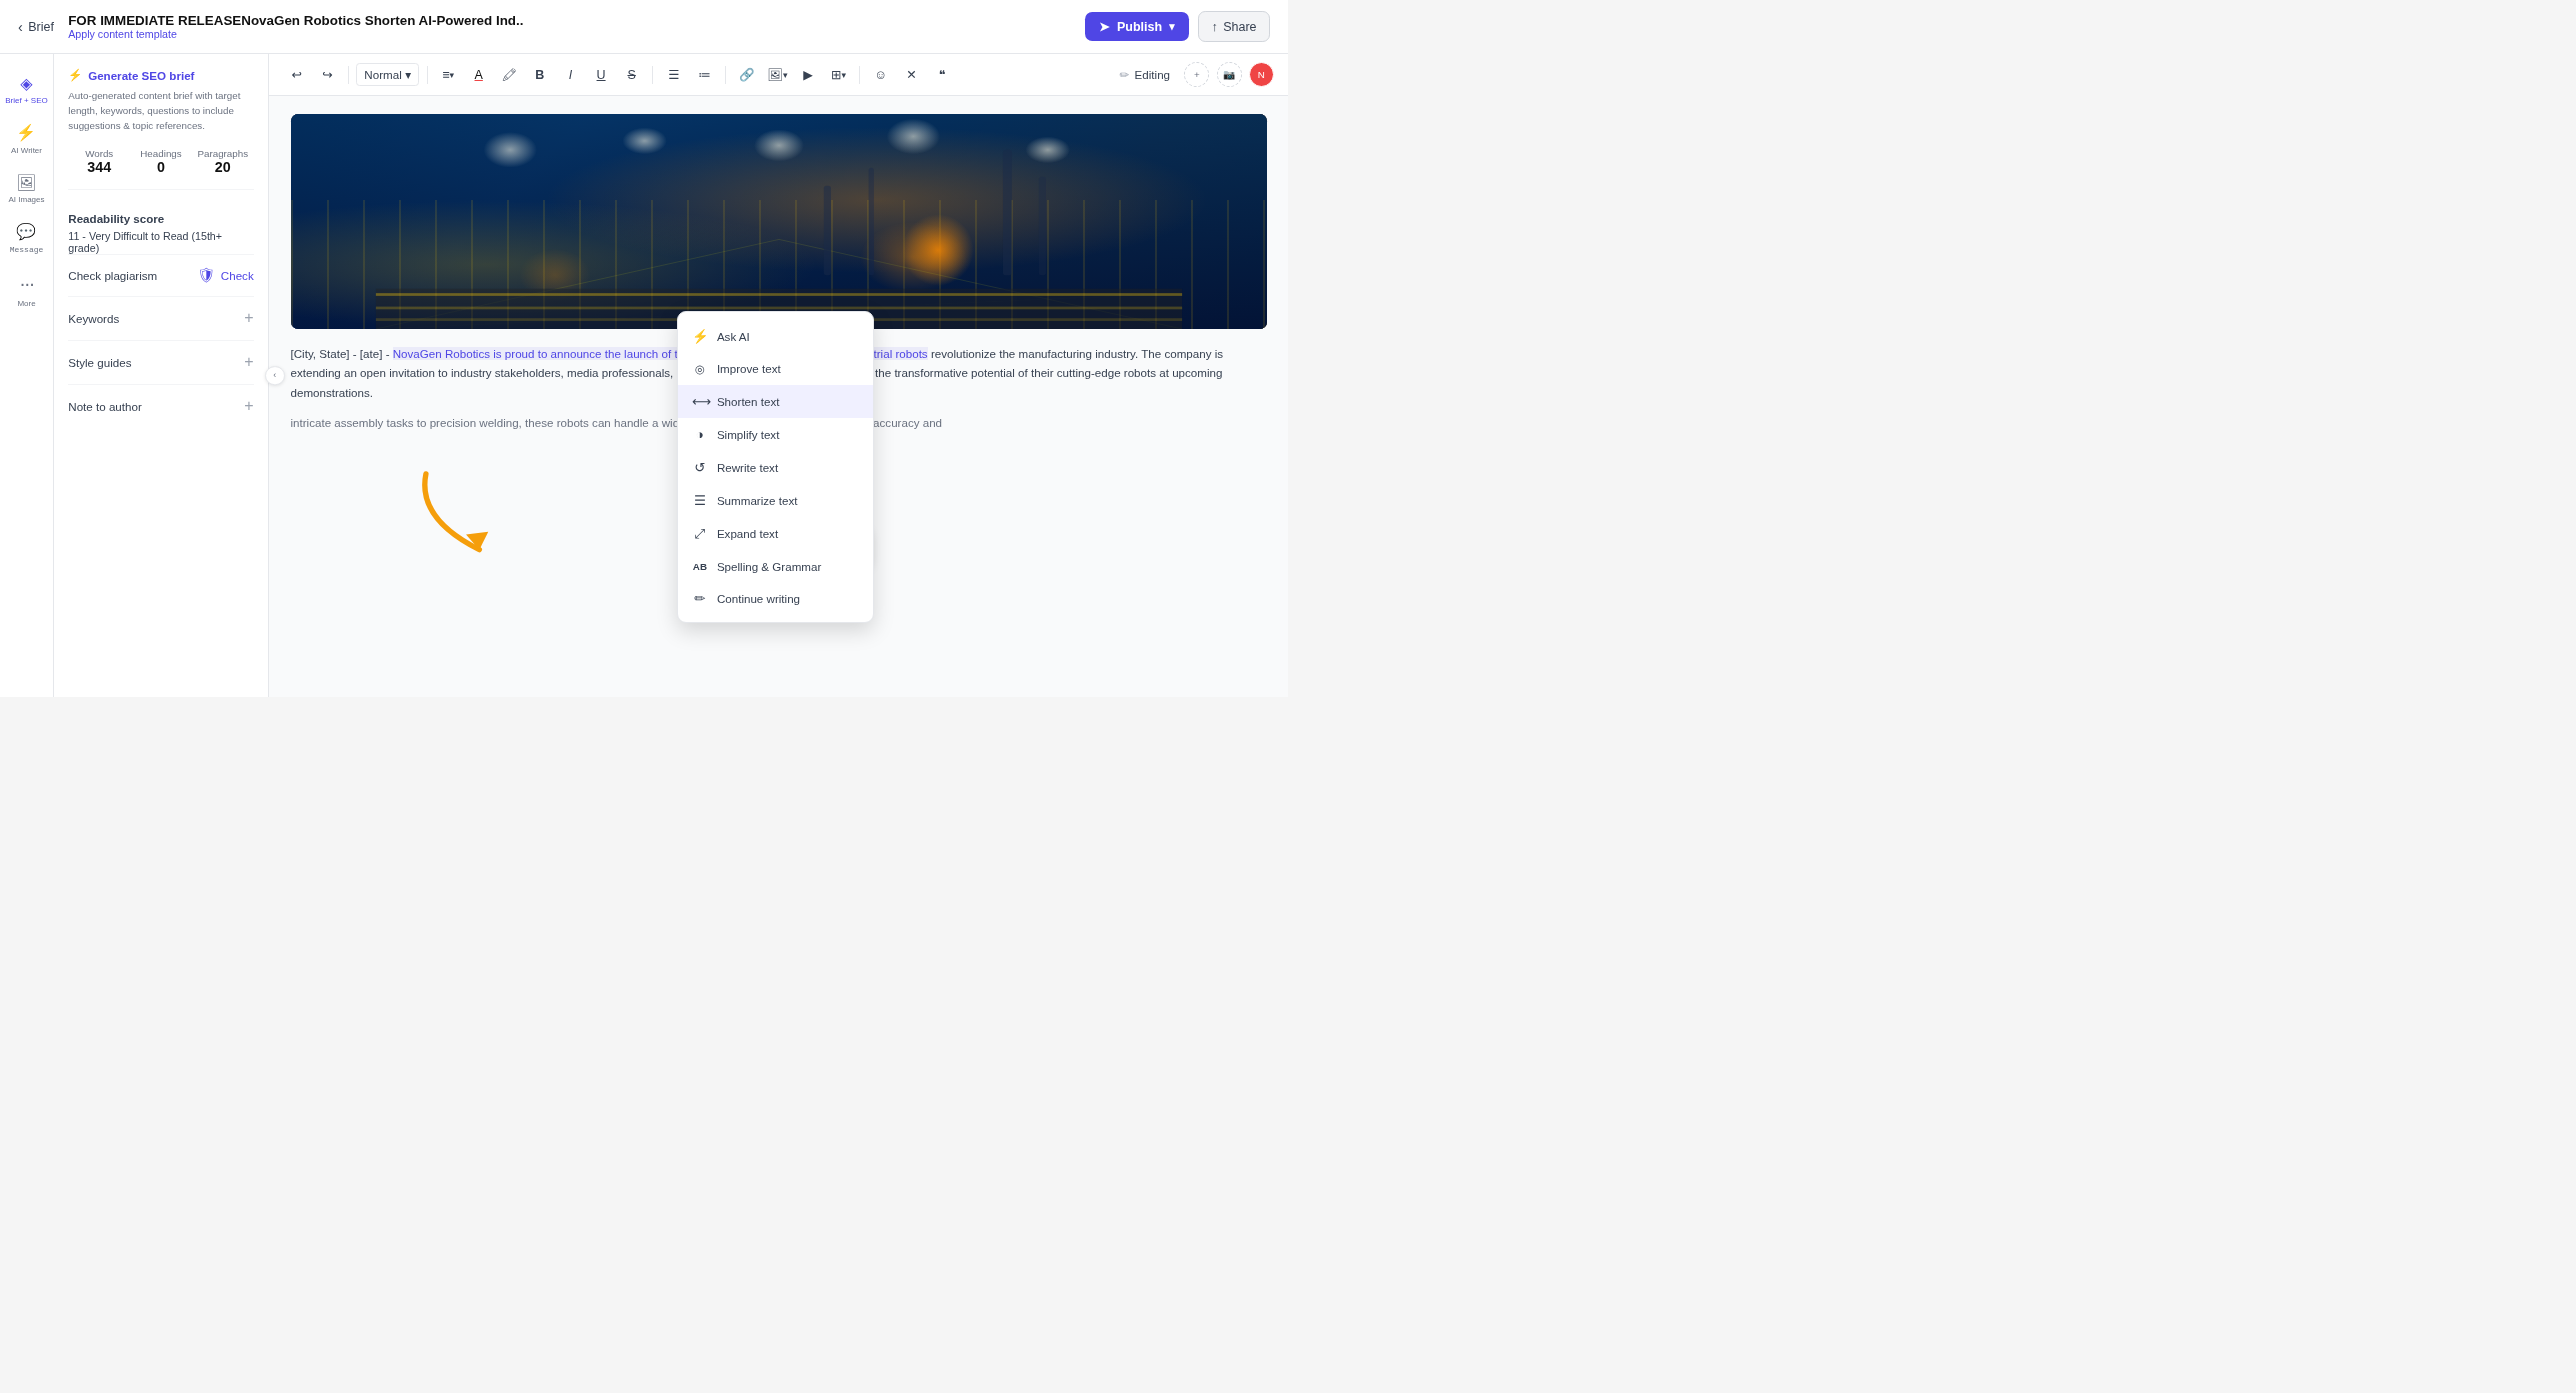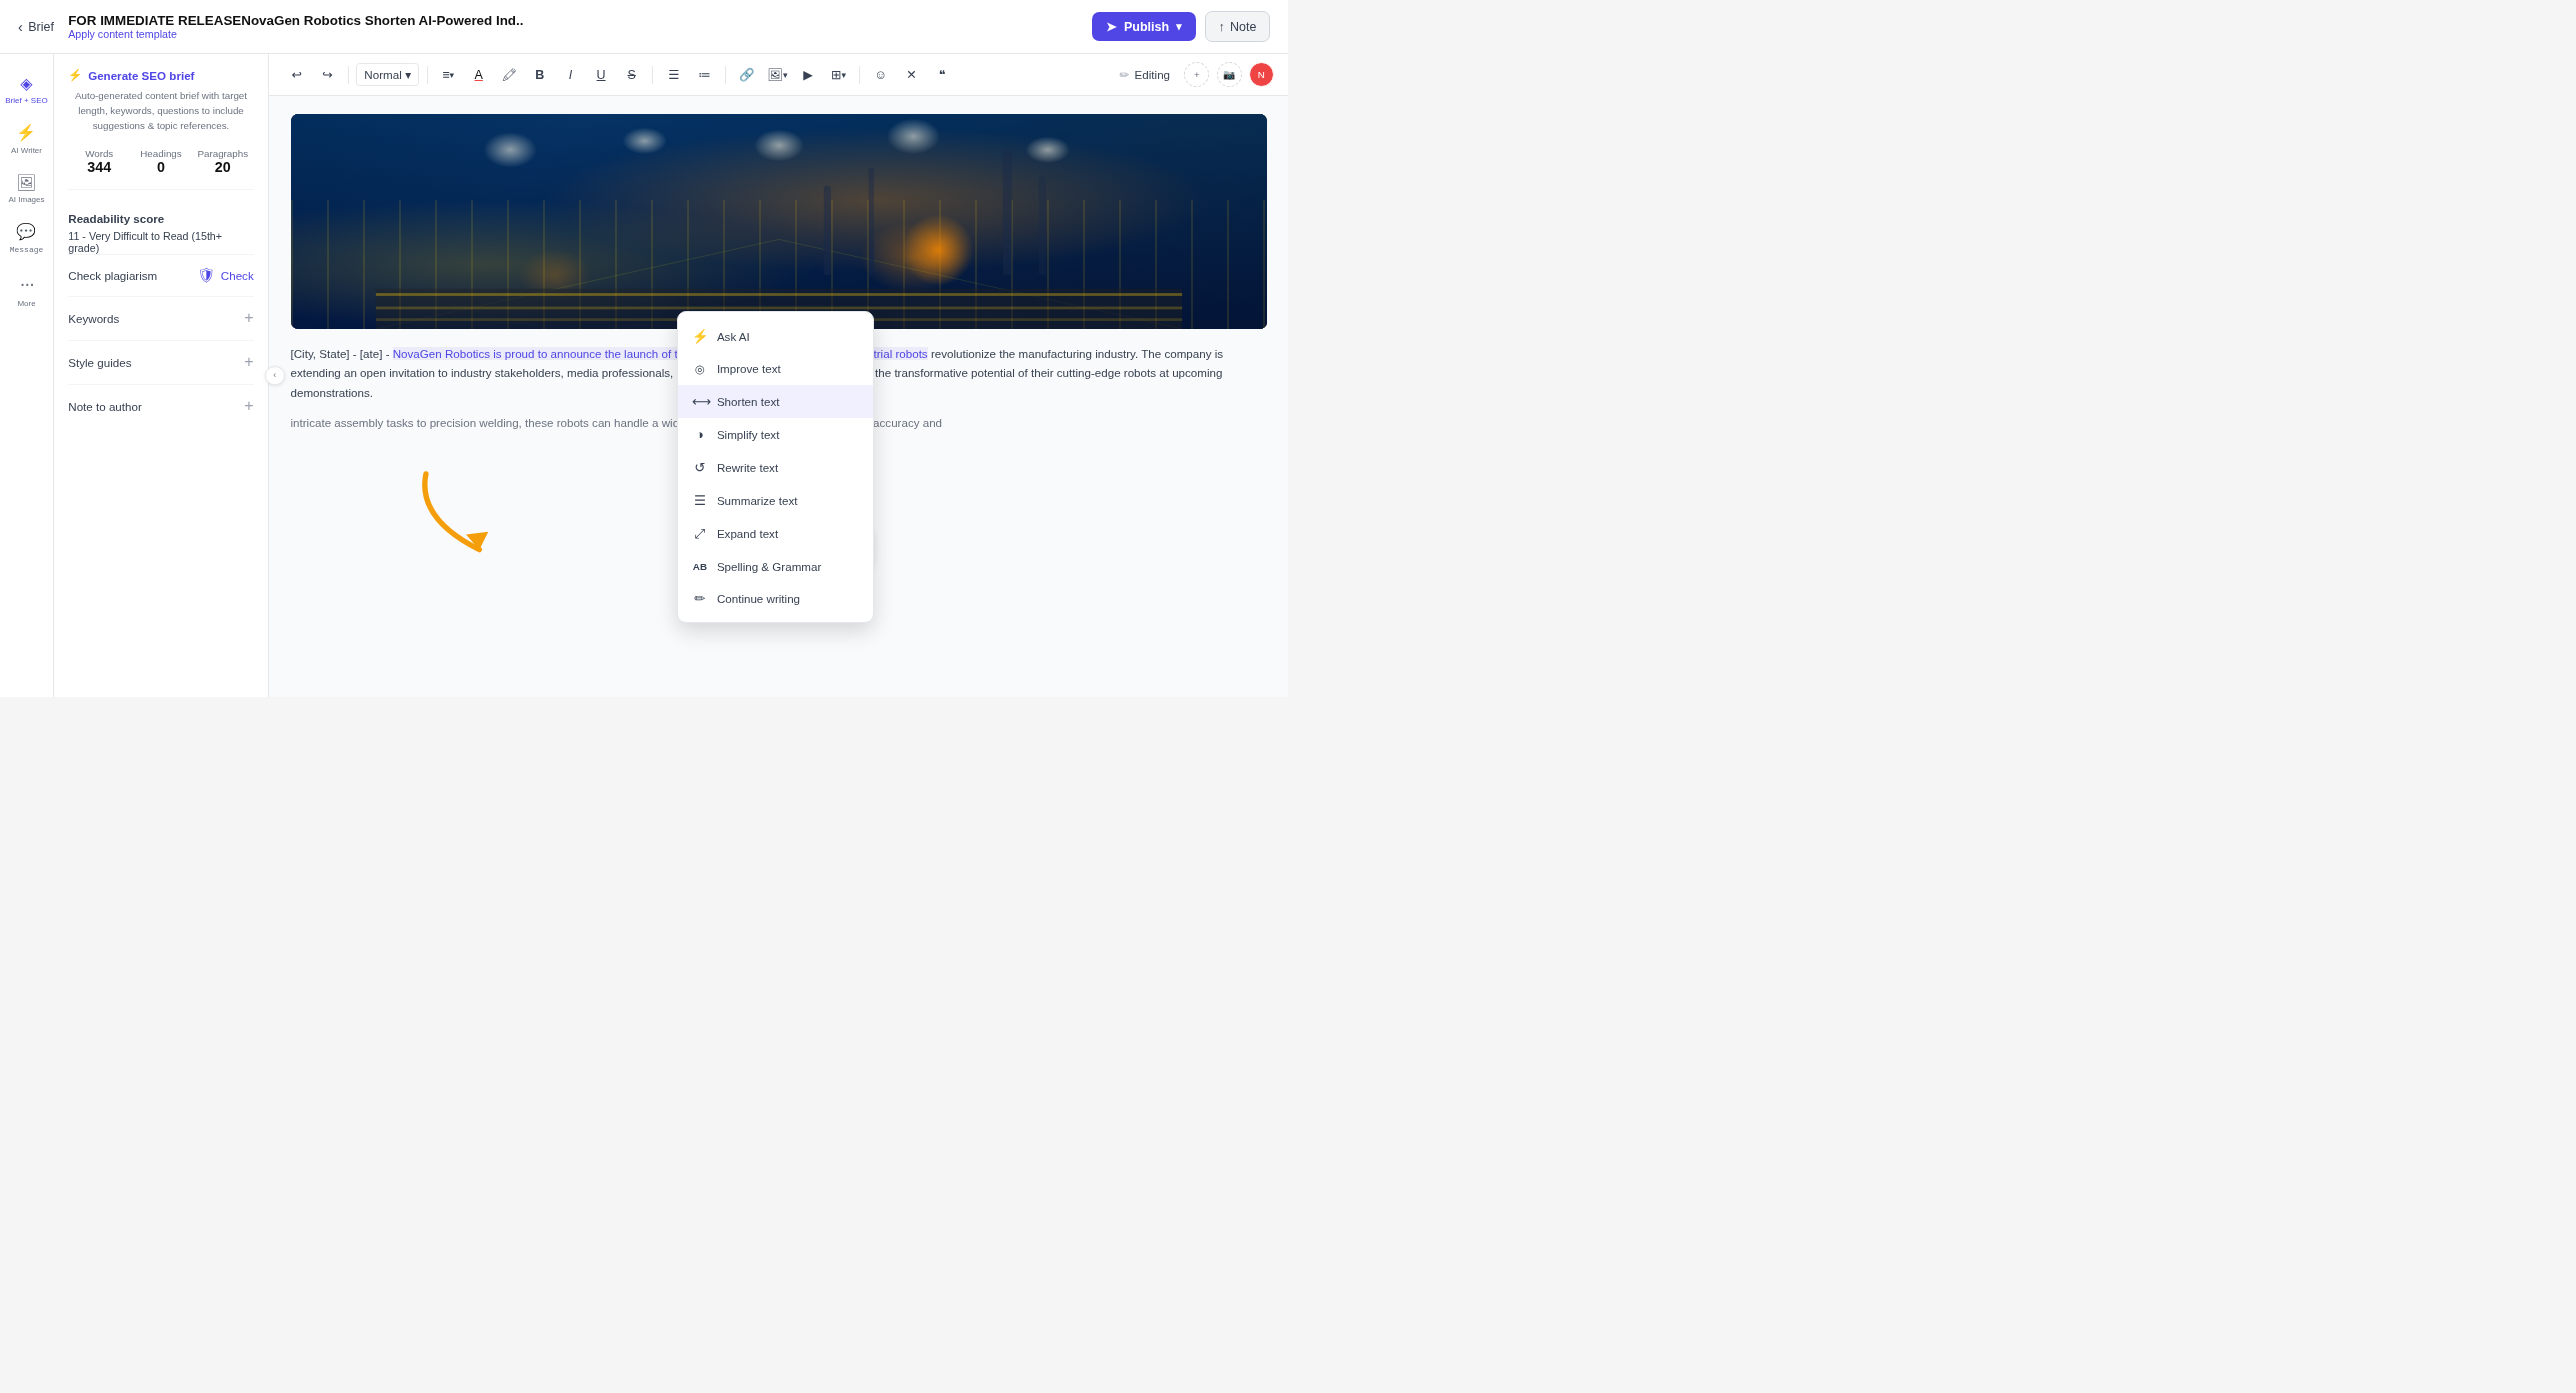--- a/index.html
+++ b/index.html
@@ -42,21 +42,21 @@
       padding: 9px 0; width: 100%; cursor: pointer; color: #6b7280;
       font-size: 9px; gap: 3.6px;
     }
     .sidebar-nav-item.active { color: #4f46e5; }
     .sidebar-nav-item .icon { font-size: 16px; }
     .seo-section { margin-bottom: 14.3px; }
     .seo-header {
       display: flex; align-items: center; gap: 5.4px;
       color: #4f46e5; font-weight: 600; font-size: 11.6px; margin-bottom: 7.2px;
     }
-    .seo-desc { font-size: 9.8px; color: #6b7280; line-height: 1.5; text-align: center; }
+    .seo-desc { font-size: 9.8px; color: #6b7280; line-height: 1.5; }
 
     .stats-row { display: flex; gap: 0; margin: 14.3px 0; }
     .stat-item { flex: 1; text-align: center; }
     .stat-label { font-size: 9.8px; color: #6b7280; }
     .stat-value { font-size: 14.3px; font-weight: 700; color: #111; }
 
     .section-label { font-size: 11.6px; font-weight: 600; color: #374151; margin: 10.7px 0 5.4px 0; }
     .readability-value { font-size: 10.7px; color: #374151; }
 
     .section-row {
@@ -201,21 +201,21 @@
     </div>
   </div>
   <div class="topbar-right">
     <button class="publish-btn">
       <span>➤</span>
       <span>Publish</span>
       <span class="chevron">▾</span>
     </button>
     <button class="share-btn">
       <span>↑</span>
-      <span>Note</span>
+      <span>Share</span>
     </button>
   </div>
 </div>
 
 <div class="main">
 
   <div class="left-panel">
 
     <div class="sidebar-nav">
       <div class="sidebar-nav-item active">

